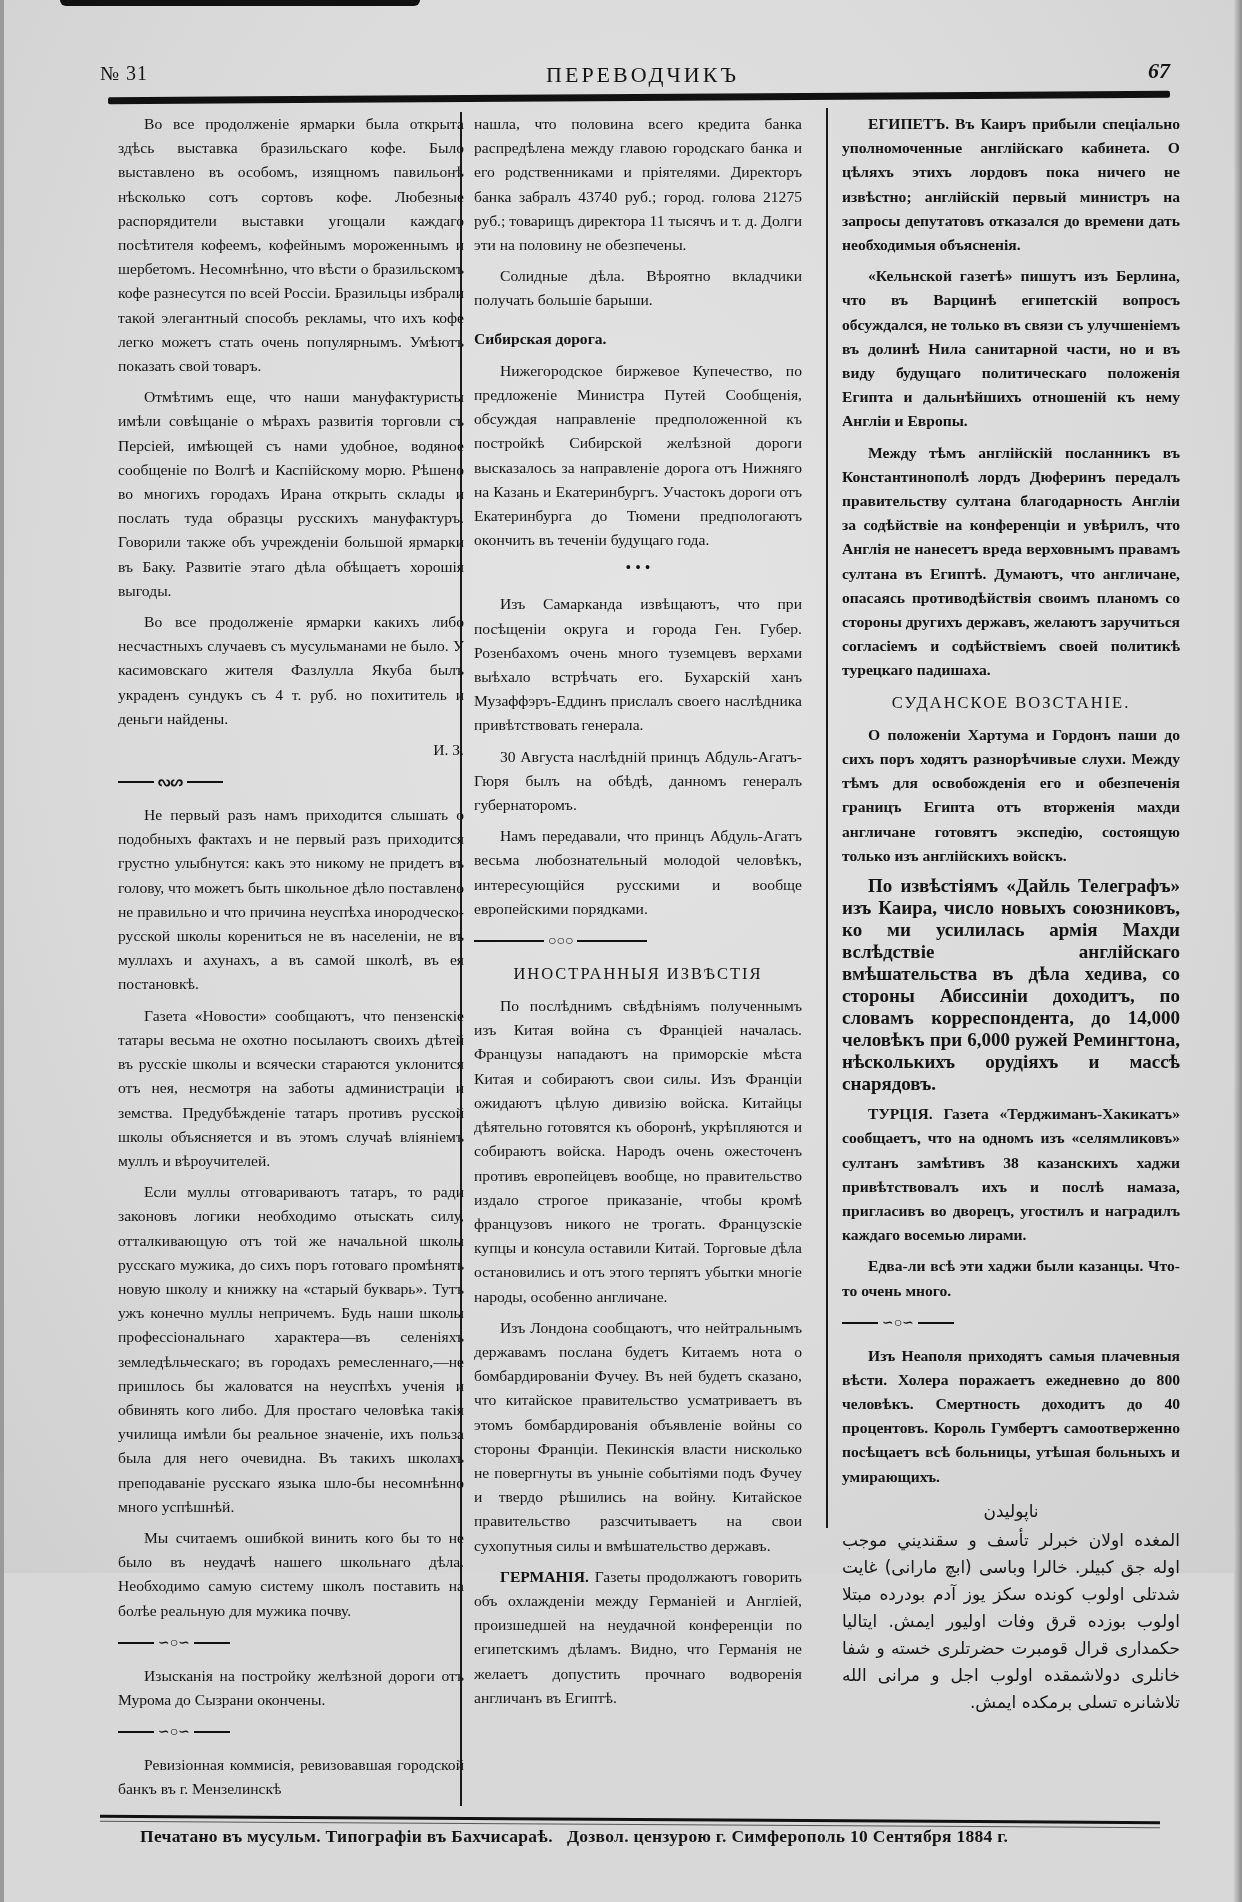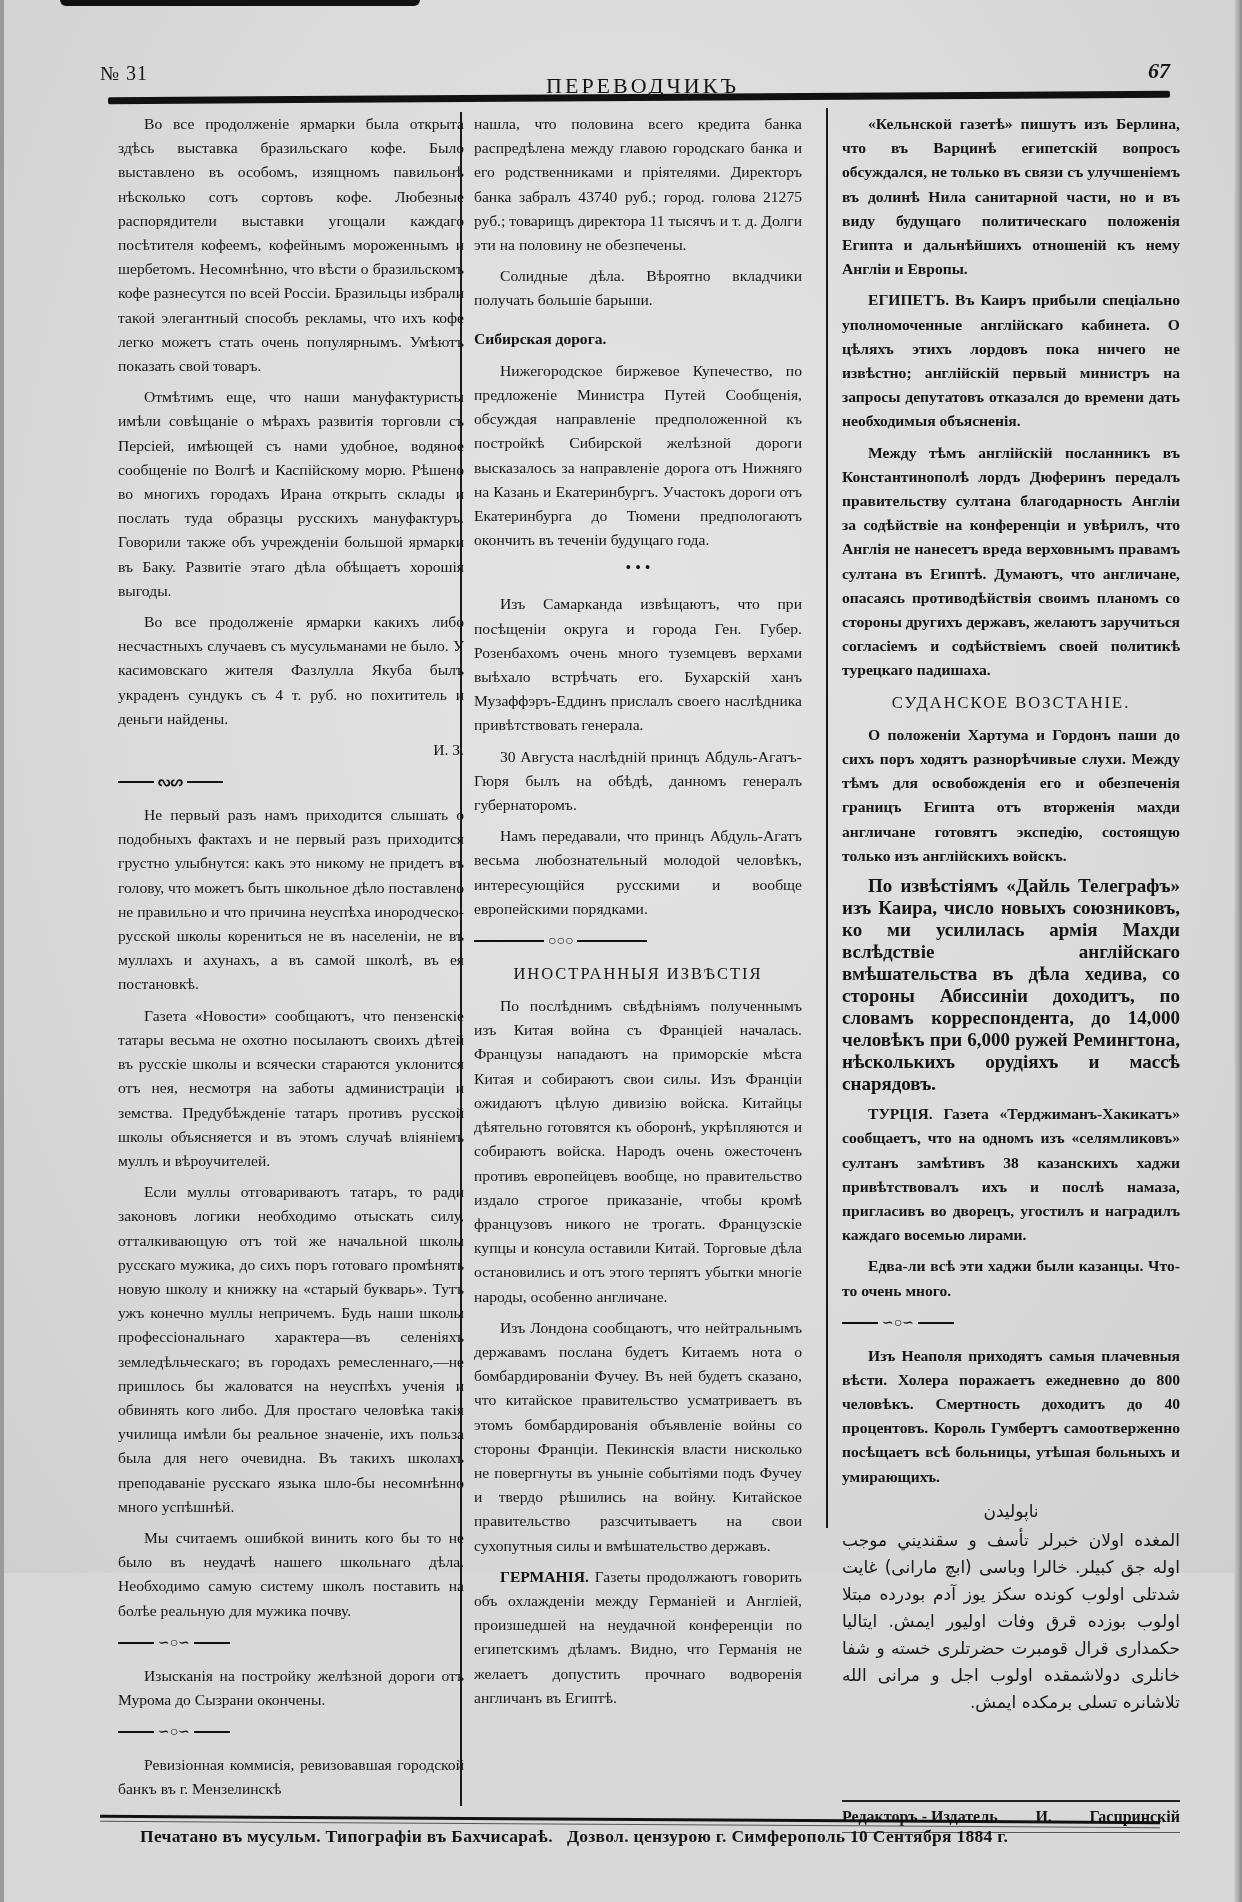--- a/index.html
+++ b/index.html
@@ -16,21 +16,21 @@
   }
   .top-smudge {
     position: absolute; left: 60px; top: 0; width: 360px; height: 6px;
     background: #111; border-radius: 0 0 40px 40px;
   }
   .left-edge { position:absolute; left:0; top:0; width:4px; height:1902px; background:#9a9a9a; }
   .right-edge { position:absolute; right:0; top:0; width:8px; height:1902px; background:linear-gradient(90deg,#cfcfcf,#8a8a8a); }
 
   .header { position: absolute; left: 100px; top: 62px; width: 1070px; height: 30px; }
   .issue-no { position: absolute; left: 0; top: 0; font-size: 20px; letter-spacing: 1px; }
-  .masthead { position: absolute; left: 15px; right: 0; top: 0; text-align: center; font-size: 22px; letter-spacing: 3px; margin-top: 11px; }
+  .masthead { position: absolute; left: 15px; right: 0; top: 0; text-align: center; font-size: 22px; letter-spacing: 3px; }
   .page-number { position: absolute; right: 0; top: -4px; font-size: 22px; font-weight: bold; font-style: italic; }
   .header-rule {
     position: absolute; left: 108px; top: 94px; width: 1062px; height: 7px;
     background: #111; transform: rotate(-0.35deg); border-radius: 2px;
   }
 
   .col {
     position: absolute; top: 112px;
     font-size: 15.6px; line-height: 24.2px;
     text-align: justify;
@@ -119,43 +119,34 @@
     <p>30 Августа наслѣдній принцъ Абдуль-Агатъ-Гюря былъ на обѣдѣ, данномъ генералъ губернаторомъ.</p>
     <p>Намъ передавали, что принцъ Абдуль-Агатъ весьма любознательный молодой человѣкъ, интересующійся русскими и вообще европейскими порядками.</p>
     <p class="ornament wide"><span class="line"></span><span class="glyph">○○○</span><span class="line"></span></p>
     <p class="heading-caps">ИНОСТРАННЫЯ ИЗВѢСТІЯ</p>
     <p>По послѣднимъ свѣдѣніямъ полученнымъ изъ Китая война съ Франціей началась. Французы нападаютъ на приморскіе мѣста Китая и собираютъ свои силы. Изъ Франціи ожидаютъ цѣлую дивизію войска. Китайцы дѣятельно готовятся къ оборонѣ, укрѣпляются и собираютъ войска. Народъ очень ожесточенъ противъ европейцевъ вообще, но правительство издало строгое приказаніе, чтобы кромѣ французовъ никого не трогать. Французскіе купцы и консула оставили Китай. Торговые дѣла остановились и отъ этого терпятъ убытки многіе народы, особенно англичане.</p>
     <p>Изъ Лондона сообщаютъ, что нейтральнымъ державамъ послана будетъ Китаемъ нота о бомбардированіи Фучеу. Въ ней будетъ сказано, что китайское правительство усматриваетъ въ этомъ бомбардированія объявленіе войны со стороны Франціи. Пекинскія власти нисколько не повергнуты въ уныніе событіями подъ Фучеу и твердо рѣшились на войну. Китайское правительство разсчитываетъ на свои сухопутныя силы и вмѣшательство державъ.</p>
     <p><span class="bold">ГЕРМАНІЯ.</span> <span>Газеты продолжаютъ говорить объ охлажденіи между Германіей и Англіей, произшедшей на неудачной конференціи по египетскимъ дѣламъ. Видно, что Германія не желаетъ допустить прочнаго водворенія англичанъ въ Египтѣ.</span></p>
   </div>
 
   <div class="col col-right">
+    <p class="bold"><span>ЕГИПЕТЪ.</span> <span>Въ Каиръ прибыли спеціально уполномоченные англійскаго кабинета. О цѣляхъ этихъ лордовъ пока ничего не извѣстно; англійскій первый министръ на запросы депутатовъ отказался до времени дать необходимыя объясненія.</span></p>
     <p class="bold">«Кельнской газетѣ» пишутъ изъ Берлина, что въ Варцинѣ египетскій вопросъ обсуждался, не только въ связи съ улучшеніемъ въ долинѣ Нила санитарной части, но и въ виду будущаго политическаго положенія Египта и дальнѣйшихъ отношеній къ нему Англіи и Европы.</p>
-    <p class="bold"><span>ЕГИПЕТЪ.</span> <span>Въ Каиръ прибыли спеціально уполномоченные англійскаго кабинета. О цѣляхъ этихъ лордовъ пока ничего не извѣстно; англійскій первый министръ на запросы депутатовъ отказался до времени дать необходимыя объясненія.</span></p>
     <p class="bold">Между тѣмъ англійскій посланникъ въ Константинополѣ лордъ Дюферинъ передалъ правительству султана благодарность Англіи за содѣйствіе на конференціи и увѣрилъ, что Англія не нанесетъ вреда верховнымъ правамъ султана въ Египтѣ. Думаютъ, что англичане, опасаясь противодѣйствія своимъ планомъ со стороны другихъ державъ, желаютъ заручиться согласіемъ и содѣйствіемъ своей политикѣ турецкаго падишаха.</p>
     <p class="heading-caps">СУДАНСКОЕ ВОЗСТАНІЕ.</p>
     <p class="bold">О положеніи Хартума и Гордонъ паши до сихъ поръ ходятъ разнорѣчивые слухи. Между тѣмъ для освобожденія его и обезпеченія границъ Египта отъ вторженія махди англичане готовятъ экспедію, состоящую только изъ англійскихъ войскъ.</p>
     <p class="small bold">По извѣстіямъ «Дайль Телеграфъ» изъ Каира, число новыхъ союзниковъ, ко ми усилилась армія Махди вслѣдствіе англійскаго вмѣшательства въ дѣла хедива, со стороны Абиссиніи доходитъ, по словамъ корреспондента, до 14,000 человѣкъ при 6,000 ружей Ремингтона, нѣсколькихъ орудіяхъ и массѣ снарядовъ.</p>
     <p class="bold"><span>ТУРЦІЯ.</span> <span>Газета «Терджиманъ-Хакикатъ» сообщаетъ, что на одномъ изъ «селямликовъ» султанъ замѣтивъ 38 казанскихъ хаджи привѣтствовалъ ихъ и послѣ намаза, пригласивъ во дворецъ, угостилъ и наградилъ каждаго восемью лирами.</span></p>
     <p class="bold">Едва-ли всѣ эти хаджи были казанцы. Что-то очень много.</p>
     <p class="ornament"><span class="line"></span><span class="glyph">∽○∽</span><span class="line"></span></p>
     <p class="bold">Изъ Неаполя приходятъ самыя плачевныя вѣсти. Холера поражаетъ ежедневно до 800 человѣкъ. Смертность доходитъ до 40 процентовъ. Король Гумбертъ самоотверженно посѣщаетъ всѣ больницы, утѣшая больныхъ и умирающихъ.</p>
     <p class="arabic-title">ناپوليدن</p>
     <p class="arabic">المغده اولان خبرلر تأسف و سقنديني موجب اوله جق كبيلر. خالرا وباسى (ابچ مارانى) غايت شدتلى اولوب كونده سكز يوز آدم بودرده مبتلا اولوب بوزده قرق وفات اوليور ايمش. ايتاليا حكمدارى قرال قومبرت حضرتلرى خسته و شفا خانلرى دولاشمقده اولوب اجل و مرانى الله تلاشانره تسلى برمكده ايمش.</p>
   </div>
 
-  <div class="editor-block">
-    <div class="editor-rule-top"></div>
-    <div class="editor-line">
-      <span>Редакторъ - Издатель</span>
-      <span>И.</span>
-      <span>Гаспринскій</span>
-    </div>
-    <div class="editor-rule-bot"></div>
-  </div>
 
   <div class="footer-rule"></div>
   <div class="footer-rule2"></div>
   <div class="footer-imprint">
     <span>Печатано въ мусульм. Типографіи въ Бахчисараѣ.</span>
     &nbsp;
     <span>Дозвол. цензурою г. Симферополь 10 Сентября 1884 г.</span>
   </div>
 </div>
 

